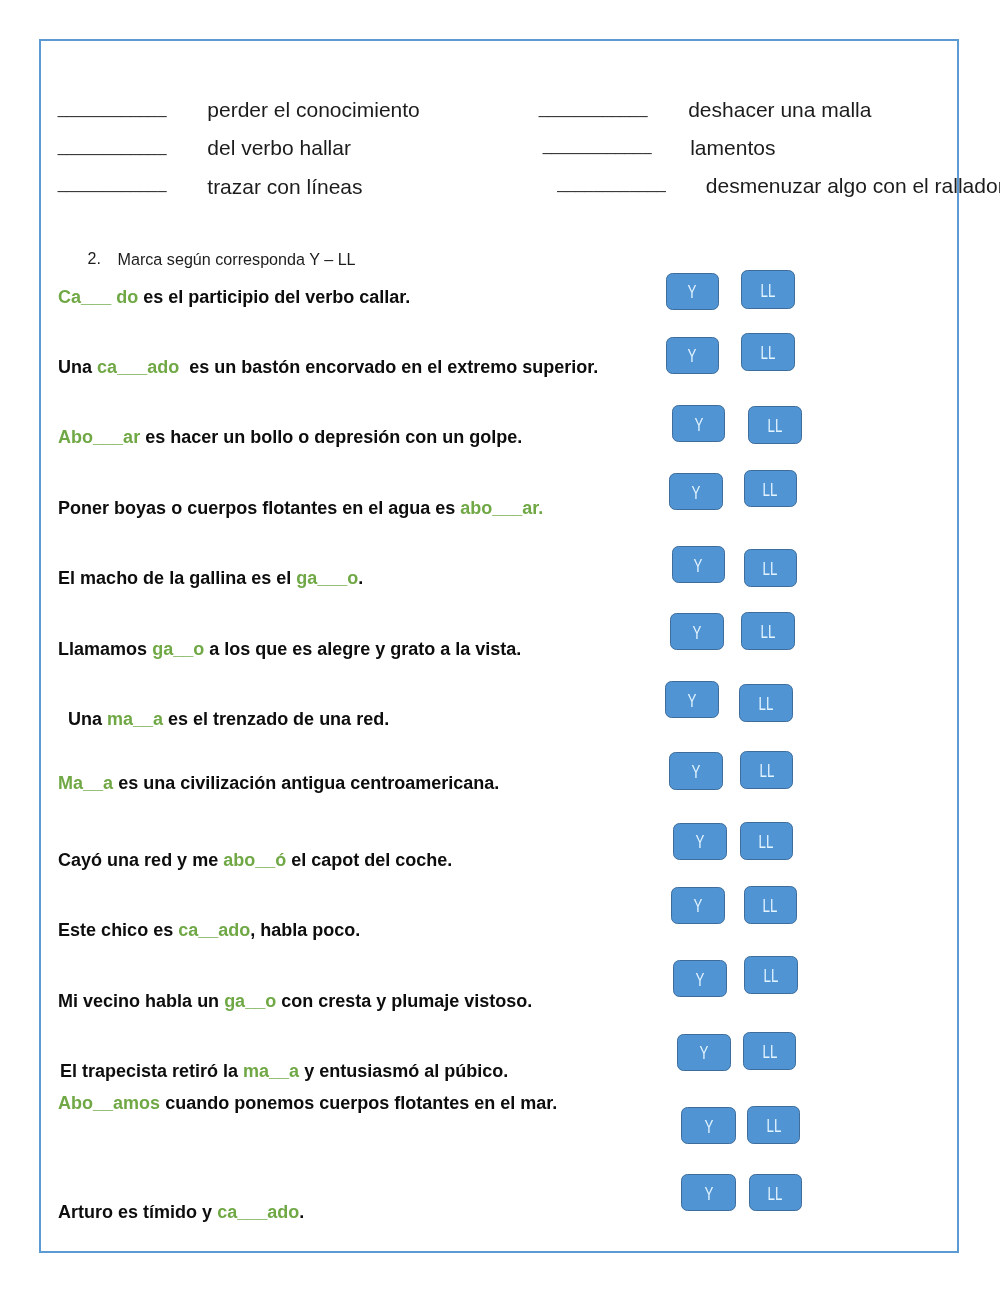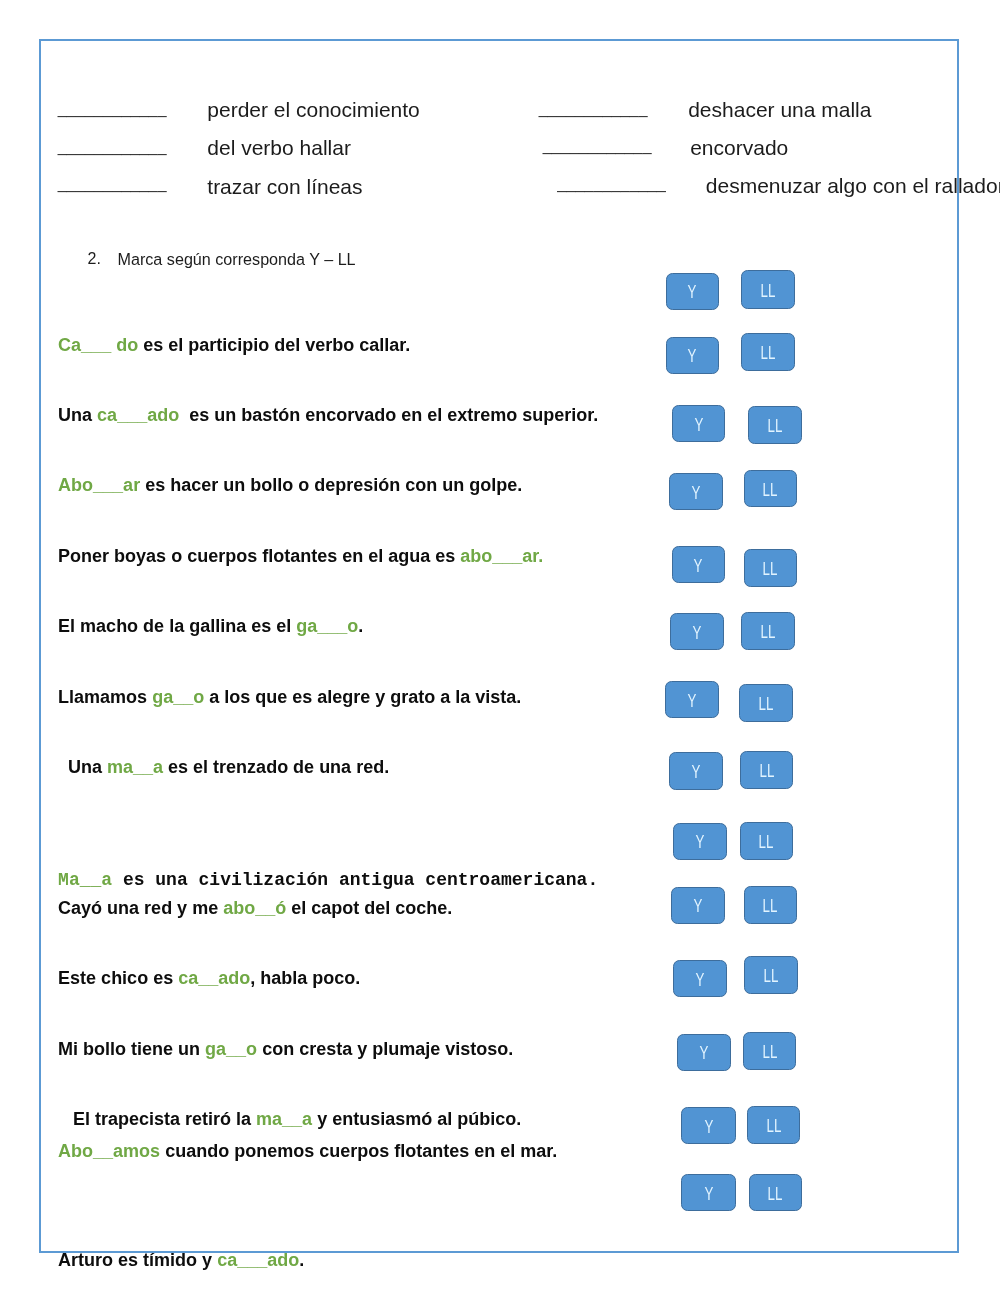--- a/index.html
+++ b/index.html
@@ -15,21 +15,21 @@
   .vocab{position:absolute;font-family:"Liberation Sans",sans-serif;
        font-size:21px;color:#1c1c1c;white-space:nowrap;line-height:1;}
   .blank-line{position:absolute;font-size:16.3px;color:#2e2e2e;line-height:1;white-space:pre;letter-spacing:0px;}
 
   
   .q-num{position:absolute;font-size:16px;color:#1c1c1c;white-space:nowrap;line-height:1;}
   .q-text{position:absolute;font-size:16.15px;color:#1c1c1c;white-space:nowrap;line-height:1;}
 
   
   .row-text{position:absolute;font-size:18px;font-weight:bold;color:#0d0d0d;
-       white-space:pre;line-height:1;letter-spacing:0px;margin-top:48px;}
+       white-space:pre;line-height:1;letter-spacing:0px;}
   .g{color:#70a845;}
 
   
   .btn{position:absolute;box-sizing:border-box;background:#5194d3;
        border:1.8px solid #3d6d9c;border-radius:6.5px;color:#e2f4ff;
        font-size:18px;font-weight:normal;line-height:1;
        display:flex;align-items:center;justify-content:center;
        font-family:"Liberation Sans",sans-serif;}
   .btn > span{display:inline-block;transform:scaleX(0.74) translateY(0.5px);transform-origin:center;}
 </style>
@@ -41,41 +41,41 @@
   <div id="vocab-layer">
       <div class="blank-line" style="left: 57.8px; top: 100px;">____________</div>
       <div class="vocab" style="left: 207.3px; top: 98.9485px;">perder el conocimiento</div>
       <div class="blank-line" style="left: 57.8px; top: 137.6px;">____________</div>
       <div class="vocab" style="left: 207.3px; top: 136.849px; text-align: center;">del verbo hallar</div>
       <div class="blank-line" style="left: 57.8px; top: 175.3px;">____________</div>
       <div class="vocab" style="left: 207.3px; top: 175.849px;">trazar con líneas</div>
       <div class="blank-line" style="left: 538.8px; top: 99.7px;">____________</div>
       <div class="vocab" style="left: 688.2px; top: 98.9485px; text-align: center;">deshacer una malla</div>
       <div class="blank-line" style="left: 542.8px; top: 137.3px;">____________</div>
-      <div class="vocab" style="left: 690.2px; top: 136.849px;">encorvado</div>
+      <div class="vocab" style="left: 690.2px; top: 136.849px;">lamentos</div>
       <div class="blank-line" style="left: 557.2px; top: 175.4px;">____________</div>
       <div class="vocab" style="left: 705.8px; top: 175.349px;">desmenuzar algo con el rallador</div>
     </div>
   <div id="question-layer">
       <div class="q-num" style="left: 87.5px; top: 251.42px;">2.</div>
       <div class="q-text" style="left: 117.5px; top: 251.284px; text-align: right;">Marca según corresponda Y – LL</div>
     </div>
   <div id="rows-layer">
       <div class="row-text" style="left: 58.1px; top: 287.81px;"><span class="g">Ca___ do</span><span> es el participio del verbo callar.</span></div>
       <div class="row-text" style="left: 58.1px; top: 357.81px;"><span>Una </span><span class="g">ca___ado</span><span>  es un bastón encorvado en el extremo superior.</span></div>
       <div class="row-text" style="left: 58.1px; top: 427.91px;"><span class="g">Abo___ar</span><span> es hacer un bollo o depresión con un golpe.</span></div>
       <div class="row-text" style="left: 58.1px; top: 498.81px;"><span>Poner boyas o cuerpos flotantes en el agua es </span><span class="g">abo___ar.</span></div>
       <div class="row-text" style="left: 58.1px; top: 569.31px;"><span>El macho de la gallina es el </span><span class="g">ga___o</span><span>.</span></div>
       <div class="row-text" style="left: 58.1px; top: 639.91px;"><span>Llamamos </span><span class="g">ga__o</span><span> a los que es alegre y grato a la vista.</span></div>
       <div class="row-text" style="left: 68px; top: 710.31px;"><span>Una </span><span class="g">ma__a</span><span> es el trenzado de una red.</span></div>
-      <div class="row-text" style="left: 58.1px; top: 823px; font-family: Liberation Mono, monospace;"><span class="g">Ma__a</span><span> es una civilización antigua centroamericana.</span></div>
+      <div class="row-text" style="left: 58.1px; top: 774px;"><span class="g">Ma__a</span><span> es una civilización antigua centroamericana.</span></div>
       <div class="row-text" style="left: 58.1px; top: 850.91px;"><span>Cayó una red y me </span><span class="g">abo__ó</span><span> el capot del coche.</span></div>
       <div class="row-text" style="left: 58.1px; top: 921.31px;"><span>Este chico es </span><span class="g">ca__ado</span><span>, habla poco.</span></div>
-      <div class="row-text" style="left: 58.1px; top: 991.61px;"><span>Mi bollo tiene un </span><span class="g">ga__o</span><span> con cresta y plumaje vistoso.</span></div>
-      <div class="row-text" style="left: 73px; top: 1062.01px;"><span>El trapecista retiró la </span><span class="g">ma__a</span><span> y entusiasmó al púbico.</span></div>
+      <div class="row-text" style="left: 58.1px; top: 991.61px;"><span>Mi vecino habla un </span><span class="g">ga__o</span><span> con cresta y plumaje vistoso.</span></div>
+      <div class="row-text" style="left: 60px; top: 1062.01px;"><span>El trapecista retiró la </span><span class="g">ma__a</span><span> y entusiasmó al púbico.</span></div>
       <div class="row-text" style="left: 58.1px; top: 1094px;"><span class="g">Abo__amos</span><span> cuando ponemos cuerpos flotantes en el mar.</span></div>
       <div class="row-text" style="left: 58.1px; top: 1202.81px;"><span>Arturo es tímido y </span><span class="g">ca___ado</span><span>.</span></div>
     </div>
   <div id="buttons-layer">
       <div class="btn" style="left: 665.9px; top: 272.8px; width: 53.1px; height: 37.1px;">
         <span>Y</span>
       </div>
       <div class="btn" style="left: 740.6px; top: 270.4px; width: 54.4px; height: 38.4px;">
         <span>LL</span>
       </div>

